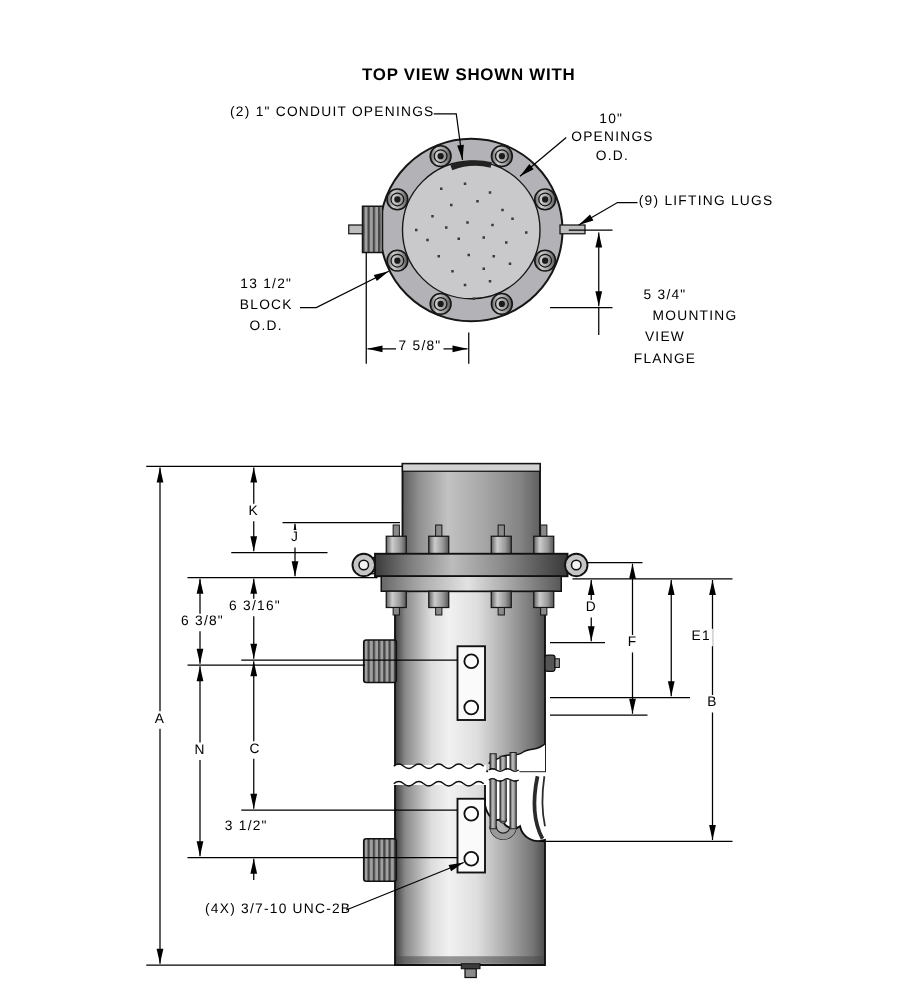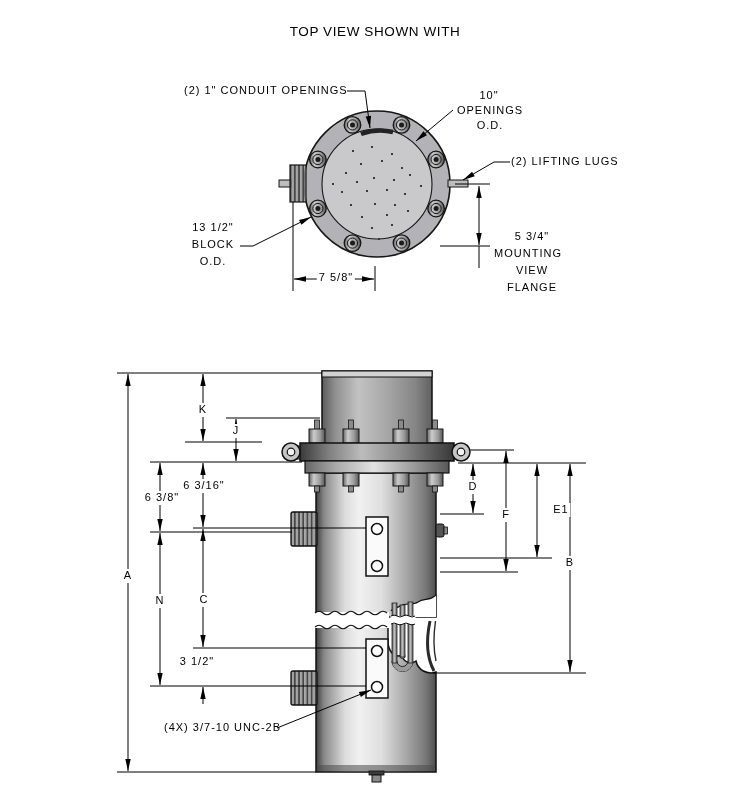--- a/index.html
+++ b/index.html
@@ -3,21 +3,21 @@
 <meta charset="utf-8">
 <style>
   html,body{margin:0;padding:0;background:#fff;}
   #stage{position:relative;width:733px;height:800px;background:#ffffff;overflow:hidden;
          font-family:"Liberation Sans",sans-serif;}
   #art{position:absolute;left:0;top:0;}
   .lbl{position:absolute;font:11px/1.25 "Liberation Sans",sans-serif;letter-spacing:1px;
        color:#000;white-space:nowrap;}
   .c{transform:translateX(-50%);}
   .bg{background:#fff;padding:0 2px;}
-  .title{font-weight:normal;font-size:13.5px;letter-spacing:.6px;}
+  .title{font-weight:bold;font-size:13.5px;letter-spacing:.6px;margin-top:28px;}
 </style>
 </head>
 <body>
 
 <div id="stage">
 
 <svg id="art" width="733" height="800" viewBox="0 0 733 800">
   <defs>
     <marker id="arr" markerUnits="userSpaceOnUse" markerWidth="14" markerHeight="8" refX="13" refY="4" orient="auto-start-reverse">
       <path d="M13,4 L1,1.3 L1,6.7 Z" fill="#000"></path>
@@ -308,26 +308,26 @@
     </g>
   </g>
 </svg>
 
 <div class="lbl title c" style="left:375px;top:24px;">TOP VIEW SHOWN WITH</div>
 
 <div class="lbl" style="left:184px;top:84px;">(2) 1" CONDUIT OPENINGS</div>
 <div class="lbl c" style="left:489px;top:89px;">10"</div>
 <div class="lbl c" style="left:490px;top:104px;">OPENINGS</div>
 <div class="lbl c" style="left:490px;top:119px;">O.D.</div>
-<div class="lbl" style="left:511px;top:155px;">(2) LIFTING LUGS</div>
+<div class="lbl" style="left:511px;top:155px;">(9) LIFTING LUGS</div>
 <div class="lbl c" style="left:213px;top:221px;">13 1/2"</div>
 <div class="lbl c" style="left:213px;top:238px;">BLOCK</div>
 <div class="lbl c" style="left:213px;top:255px;">O.D.</div>
 <div class="lbl c" style="left:532px;top:230px;">5 3/4"</div>
-<div class="lbl c" style="left:512px;top:247px;padding-left:32px;">MOUNTING</div>
+<div class="lbl c" style="left:540px;top:247px;padding-left:32px;">MOUNTING</div>
 <div class="lbl c" style="left:532px;top:264px;">VIEW</div>
 <div class="lbl c" style="left:532px;top:281px;">FLANGE</div>
 <div class="lbl c bg" style="left:336px;top:271px;">7 5/8"</div>
 
 <div class="lbl c bg" style="left:128px;top:569px;">A</div>
 <div class="lbl c bg" style="left:203px;top:403px;">K</div>
 <div class="lbl c bg" style="left:236px;top:424px;">J</div>
 <div class="lbl c bg" style="left:204px;top:479px;">6 3/16"</div>
 <div class="lbl c bg" style="left:162px;top:491px;">6 3/8"</div>
 <div class="lbl c bg" style="left:160px;top:594px;">N</div>

